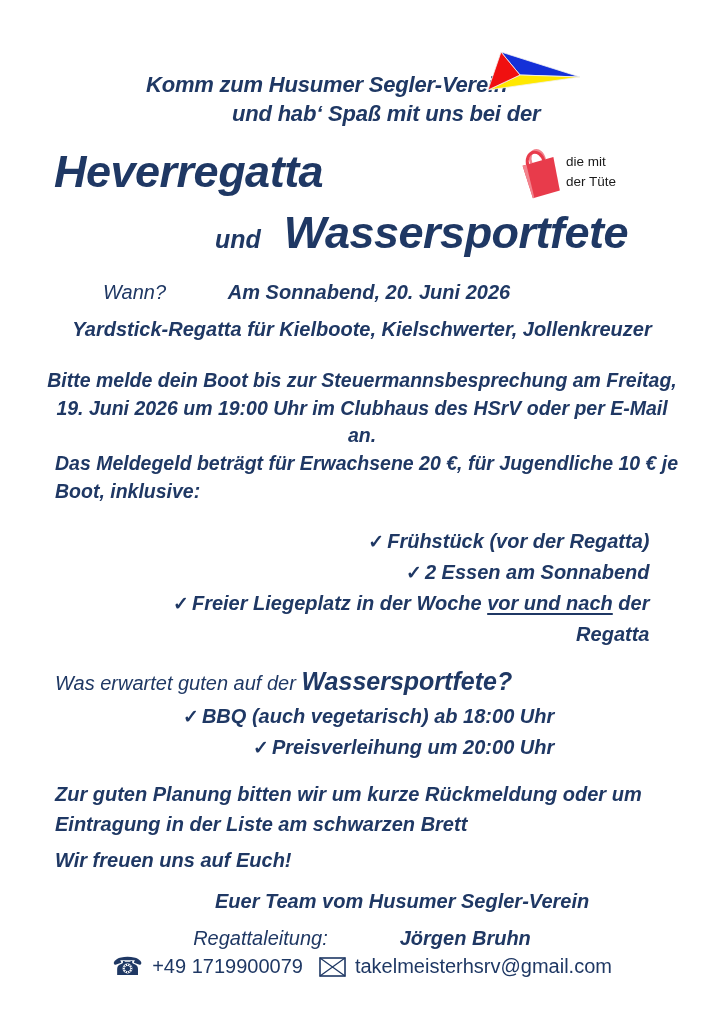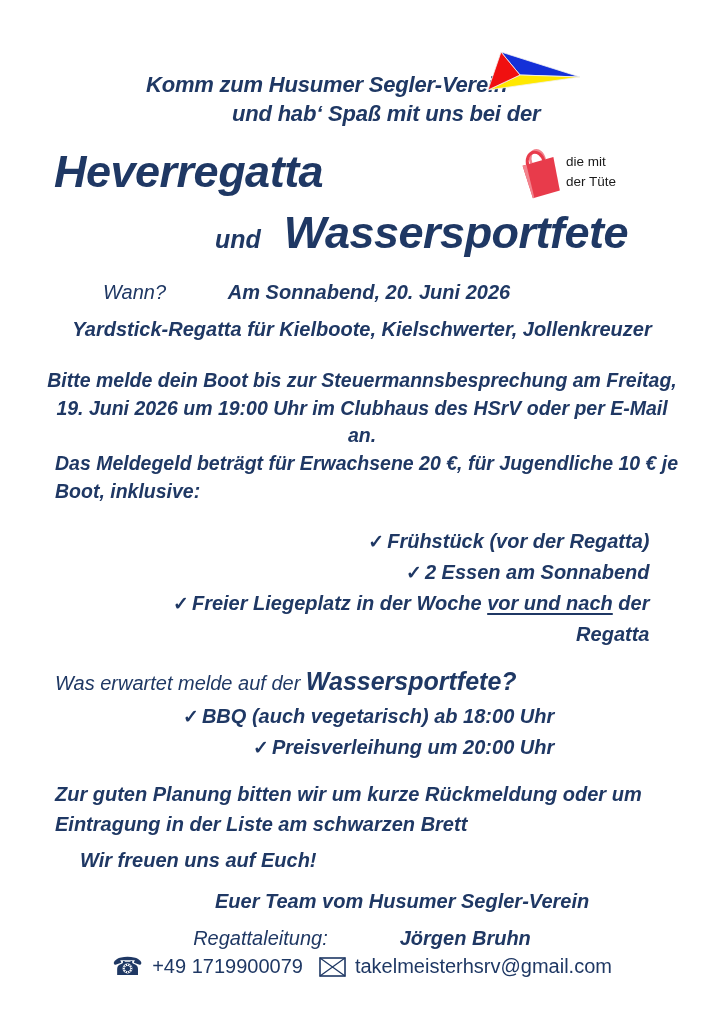--- a/index.html
+++ b/index.html
@@ -49,21 +49,21 @@
   .check { font-style: normal; font-weight: 700; font-size: 19px; margin-right: 3px; }
   .ul { text-decoration: underline; text-decoration-thickness: 2px; text-underline-offset: 3px; }
   .ci-line2 { display: block; padding-left: 22px; }
 
   .fete-q { left: 55px; top: 667px; }
   .q-pre { font-size: 20px; font-weight: 400; }
   .q-big { font-size: 25px; font-weight: 700; }
   .fete-list { left: 183px; top: 701px; }
 
   .planning { left: 55px; top: 780px; font-size: 20px; line-height: 29.5px; }
-  .looking { left: 55px; top: 849px; font-size: 20px; margin-left: 25px; }
+  .looking { left: 55px; top: 849px; font-size: 20px; }
   .team { left: 215px; top: 890px; font-size: 20px; }
 
   .leitung { left: 0; right: 0; top: 927px; display: flex; justify-content: center;
              gap: 72px; font-size: 20px; }
   .lead-label { font-weight: 400; }
 
   .contact { left: 0; right: 0; top: 954px; display: flex; justify-content: center;
              align-items: center; gap: 9px; font-size: 20px;
              font-style: normal; font-weight: 400; }
   .phone-ico { font-size: 25px; line-height: 1; }
@@ -127,21 +127,21 @@
     </div>
     <div class="check-item">
       <span class="check">✓</span><span class="ci-text">2 Essen am Sonnabend</span>
     </div>
     <div class="check-item">
       <span class="check">✓</span><span class="ci-text"><span>Freier Liegeplatz in der Woche </span><span class="ul">vor und nach</span><span> der</span><span class="ci-line2">Regatta</span></span>
     </div>
   </div>
 
   <div class="abs fete-q">
-    <span class="q-pre">Was erwartet melde auf der </span><span class="q-big">Wassersportfete?</span>
+    <span class="q-pre">Was erwartet guten auf der </span><span class="q-big">Wassersportfete?</span>
   </div>
 
   <div class="abs checklist fete-list">
     <div class="check-item">
       <span class="check">✓</span><span class="ci-text">BBQ (auch vegetarisch) ab 18:00 Uhr</span>
     </div>
     <div class="check-item">
       <span class="check">✓</span><span class="ci-text">Preisverleihung um 20:00 Uhr</span>
     </div>
   </div>

